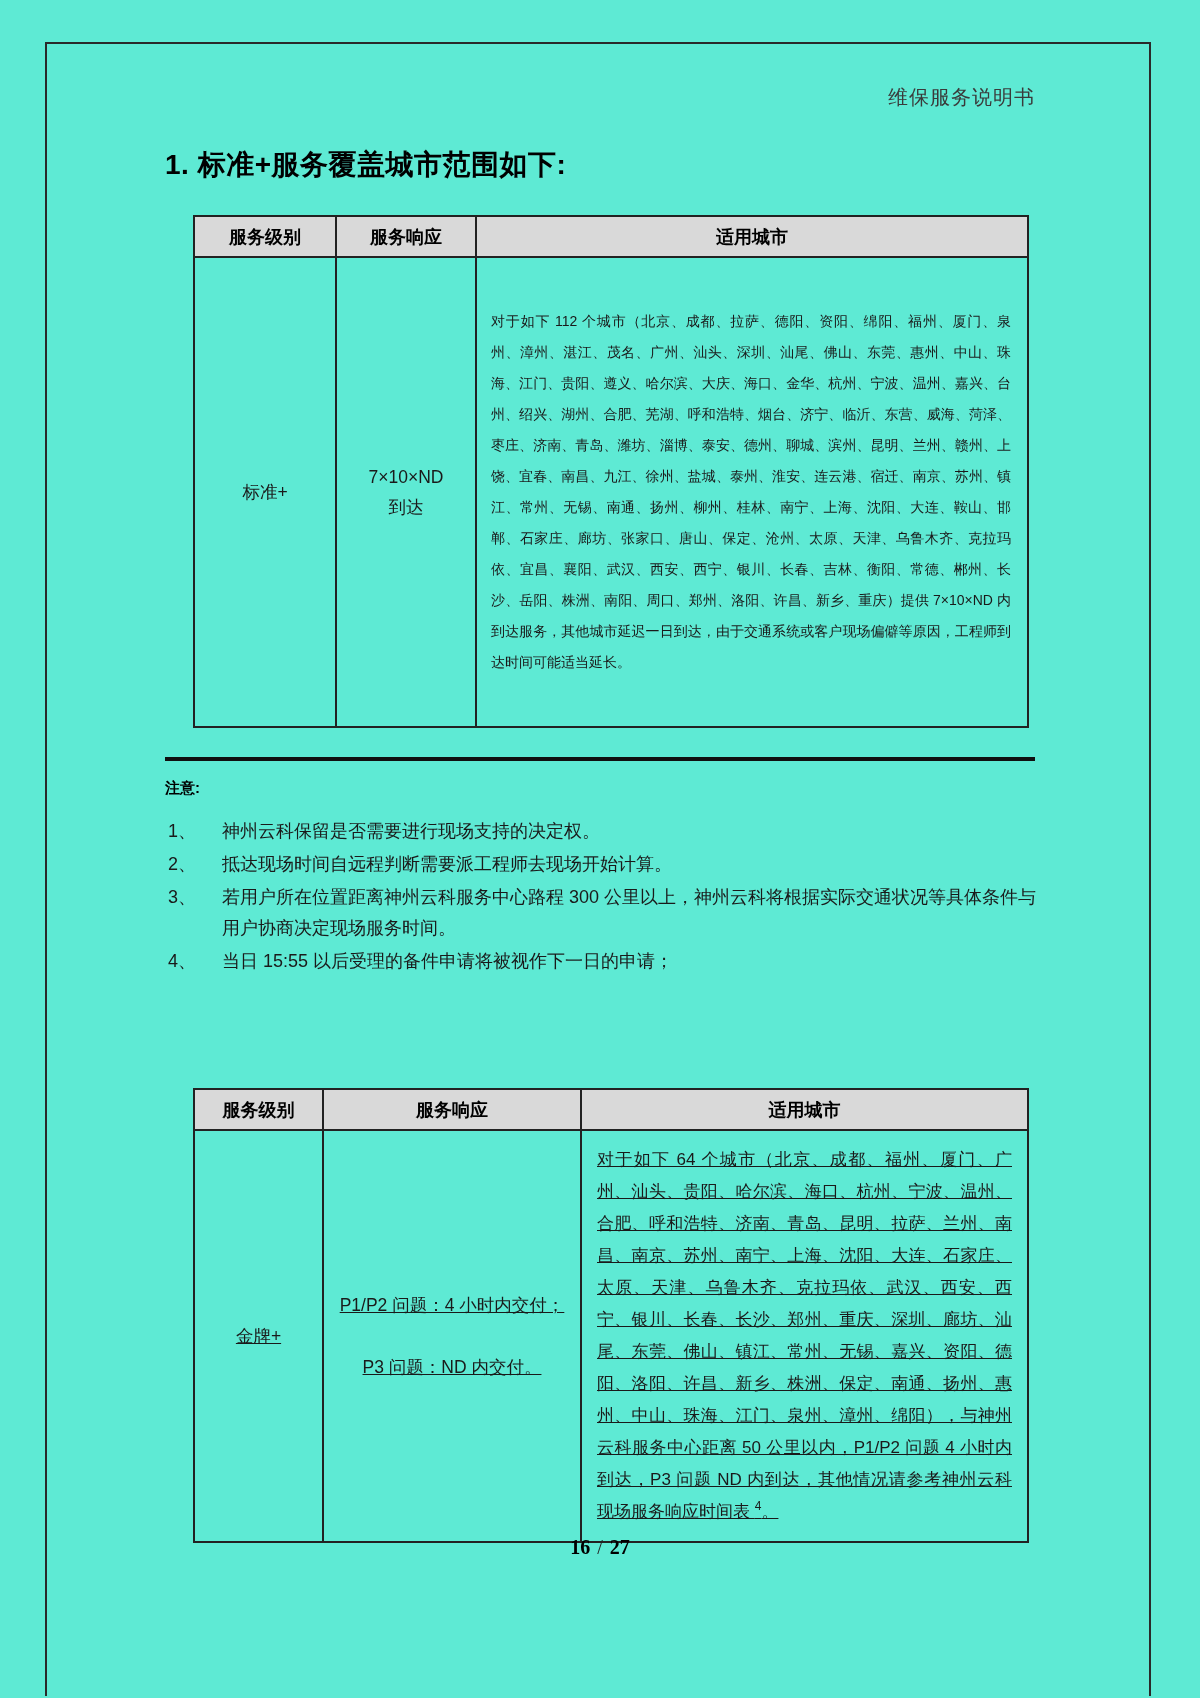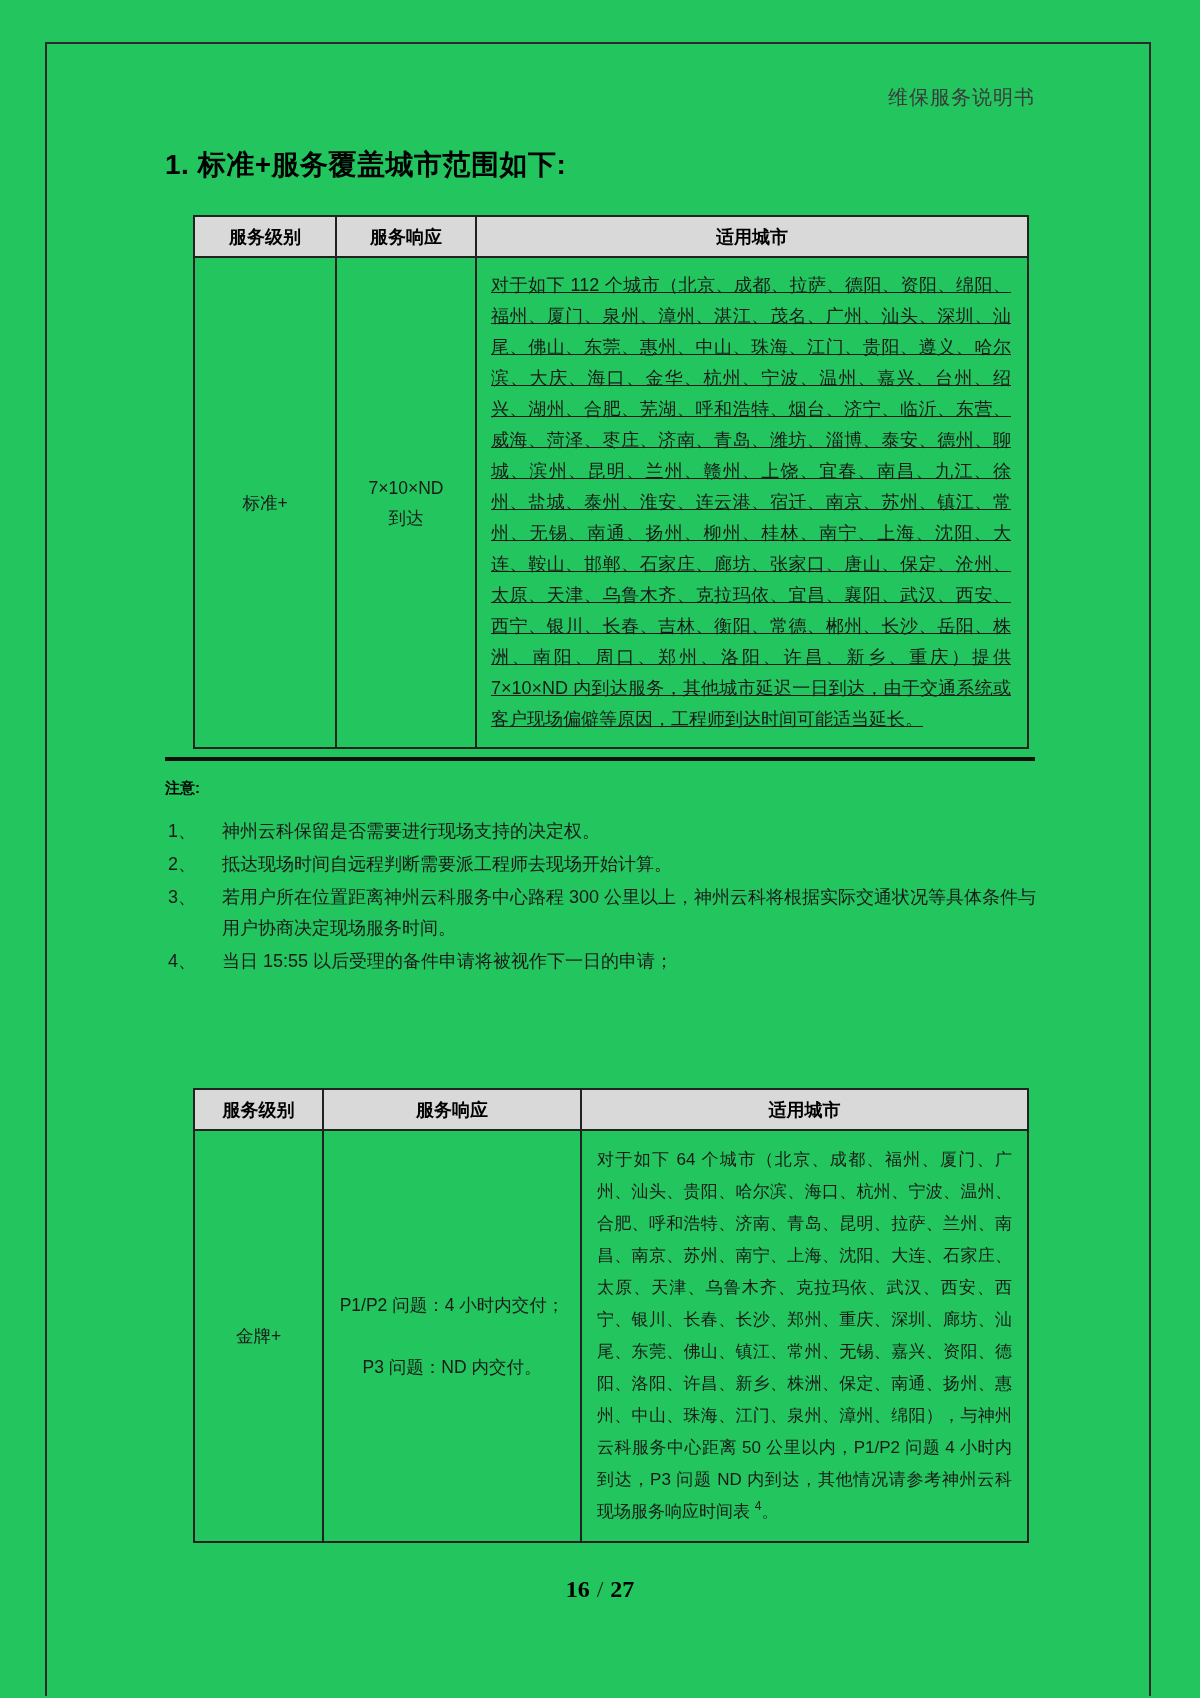--- a/index.html
+++ b/index.html
@@ -1,20 +1,20 @@
 <!DOCTYPE html>
 <html><head>
 <meta charset="utf-8">
 <style>
   html, body { margin: 0; padding: 0; background: #ffffff; overflow: hidden; }
   .page {
     position: relative;
     width: 1200px;
     height: 1698px;
-    background: #22c55e;
+    background: #5eead4;
     font-family: "Liberation Sans", sans-serif;
     color: #1a1a1a;
   }
   .frame {
     position: absolute;
     left: 45px; top: 42px;
     width: 1106px; height: 1654px;
     border: 2px solid #2a2a2a;
     border-bottom: none;
     box-sizing: border-box;
@@ -53,37 +53,36 @@
   }
   table.svc th {
     background: #d9d9d9;
     font-size: 18px;
     font-weight: bold;
     text-align: center;
     height: 41px;
     color: #000;
   }
   #table1 td { height: 470px; }
-  #table2 td { height: 412px; }
+  #table2 td { height: 412px; text-decoration: underline; }
   td.cell-center {
     text-align: center;
     vertical-align: middle;
     font-size: 17.5px;
     line-height: 30px;
   }
   td.cell-cities {
     vertical-align: middle;
     text-align: justify;
     text-justify: inter-ideograph;
   }
   #table1 td.cell-cities {
     padding: 12px 16px 12px 14px;
-    font-size: 18px;
+    font-size: 14px;
     line-height: 31px;
-    text-decoration: underline;
   }
   #table2 td.cell-cities {
     padding: 10px 15px;
     font-size: 17px;
     line-height: 32px;
   }
   .resp-gap { height: 32px; }
   sup.fn { font-size: 12px; vertical-align: super; line-height: 0; }
 
   .notes-separator {
@@ -105,25 +104,25 @@
     width: 878px;
     font-size: 18px;
     line-height: 31px;
   }
   .note-item { display: flex; margin-bottom: 2px; }
   .note-num { flex: 0 0 54px; }
   .note-text { flex: 1; }
 
   .page-footer {
     position: absolute;
-    left: 165px; top: 1576px;
+    left: 165px; top: 1536px;
     width: 870px;
     text-align: center;
     font-family: "Liberation Serif", serif;
-    font-size: 24px;
+    font-size: 20px;
     color: #000;
   }
   .page-footer .num { font-weight: bold; }
   .page-footer .sep { margin: 0 7px; font-weight: normal; color: #222; }
 </style>
 </head>
 <body>
 
 <div class="page">
   <div class="frame"></div>

